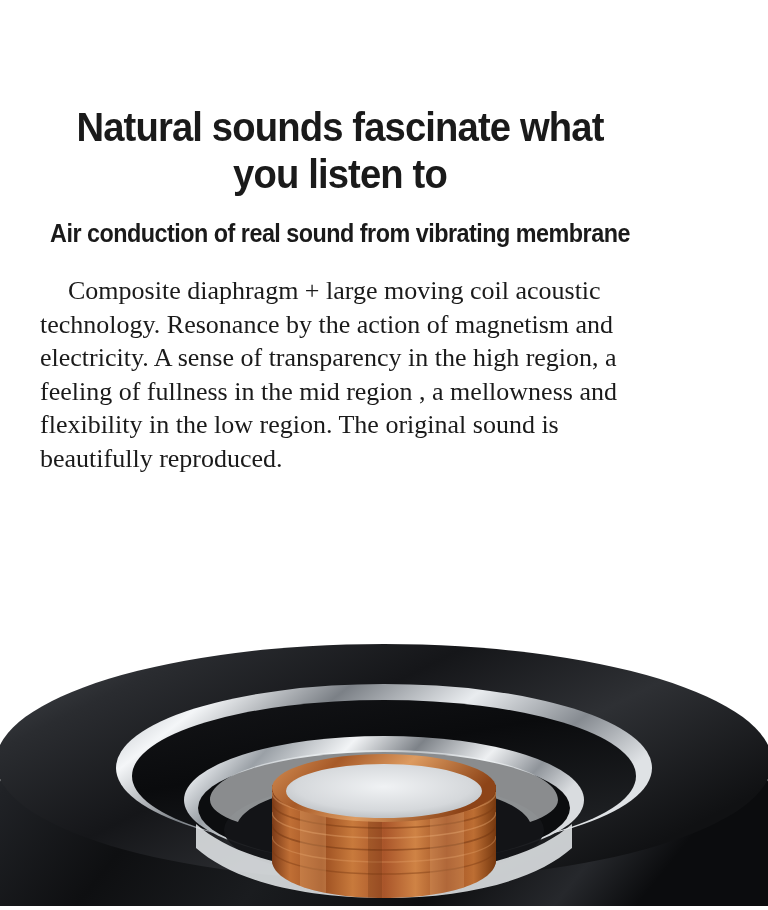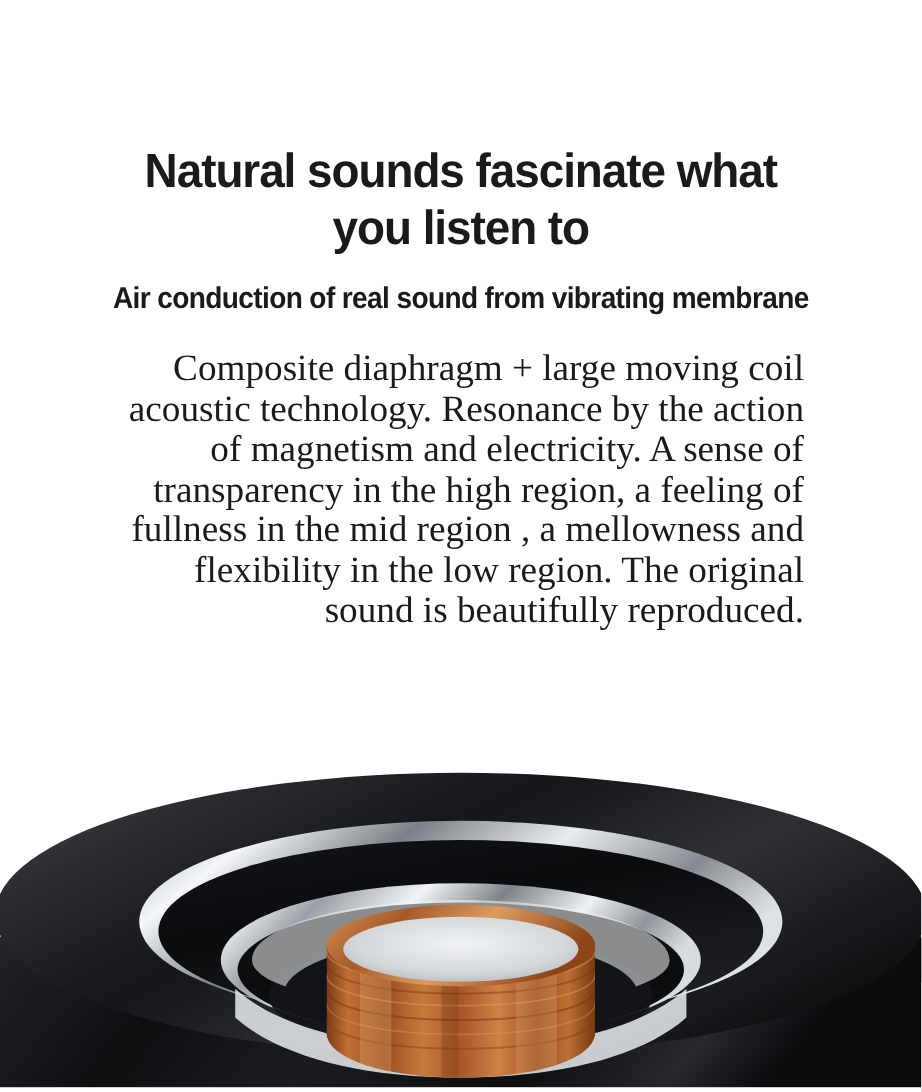--- a/index.html
+++ b/index.html
@@ -20,24 +20,23 @@
     width: 768px;
     height: 910px;
     background: #ffffff;
     overflow: hidden;
   }
 
   
   .text-block {
     position: absolute;
     left: 0;
-    top: 16px;
+    top: 0;
     width: 680px;
     z-index: 5;
-    padding-left: 44px;
   }
 
   .headline {
     margin: 0;
     padding: 104px 36px 0 36px;
     text-align: center;
     font-family: "Liberation Sans", sans-serif;
     font-weight: bold;
     font-size: 40px;
     line-height: 47px;
@@ -57,25 +56,25 @@
     line-height: 30px;
     letter-spacing: -0.55px;
     color: #1a1a1a;
     transform: scaleX(0.935);
     transform-origin: center top;
   }
 
   .bodycopy {
     margin: 0;
     padding: 26px 54px 0 40px;
-    text-align: right;
+    text-align: left;
     text-indent: 28px;
     font-family: "Liberation Serif", serif;
     font-weight: normal;
-    font-size: 31px;
+    font-size: 26px;
     line-height: 33.5px;
     color: #1a1a1a;
   }
 
   
   .product {
     position: absolute;
     left: 0;
     top: 500px;
     width: 768px;

